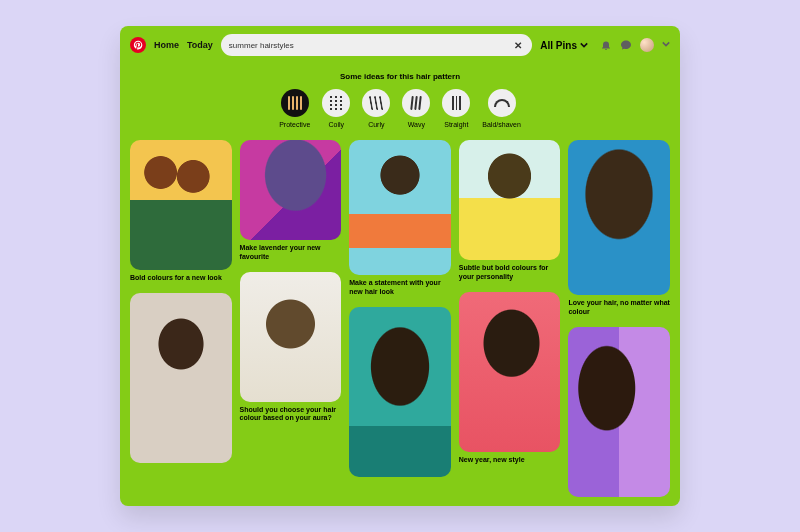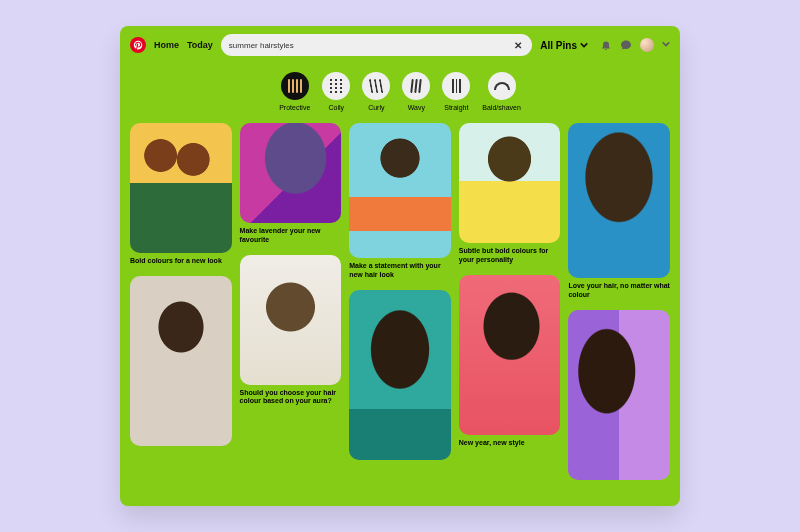--- a/index.html
+++ b/index.html
@@ -140,20 +140,21 @@
       <span class="avatar"></span>
       <span class="chev">
         <svg width="8" height="8" viewBox="0 0 10 10">
             <path d="M1 3l4 4 4-4" fill="none" stroke="#5f5f5f" stroke-width="2"></path>
           </svg>
       </span>
     </div>
   </div>
 
 
+  <div class="subtitle">Some ideas for this hair pattern</div>
 
   <div class="chips">
     <div class="chip active">
       <div class="bubble">
           <span class="bars">
             <i></i>
             <i></i>
             <i></i>
             <i></i>
           </span>

